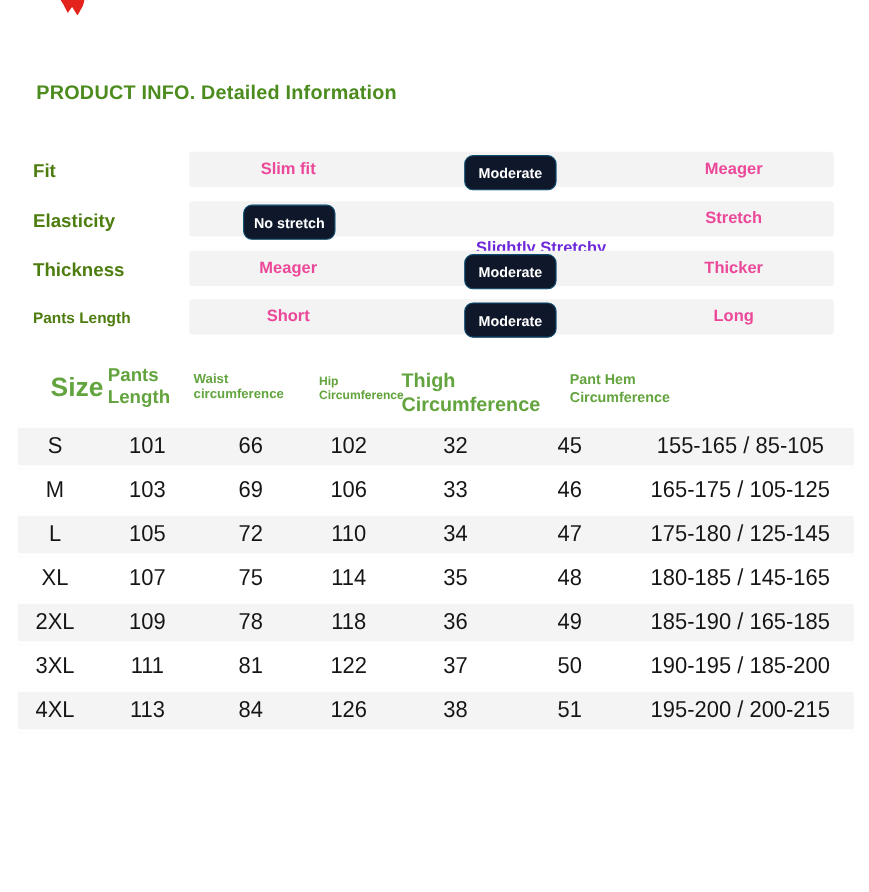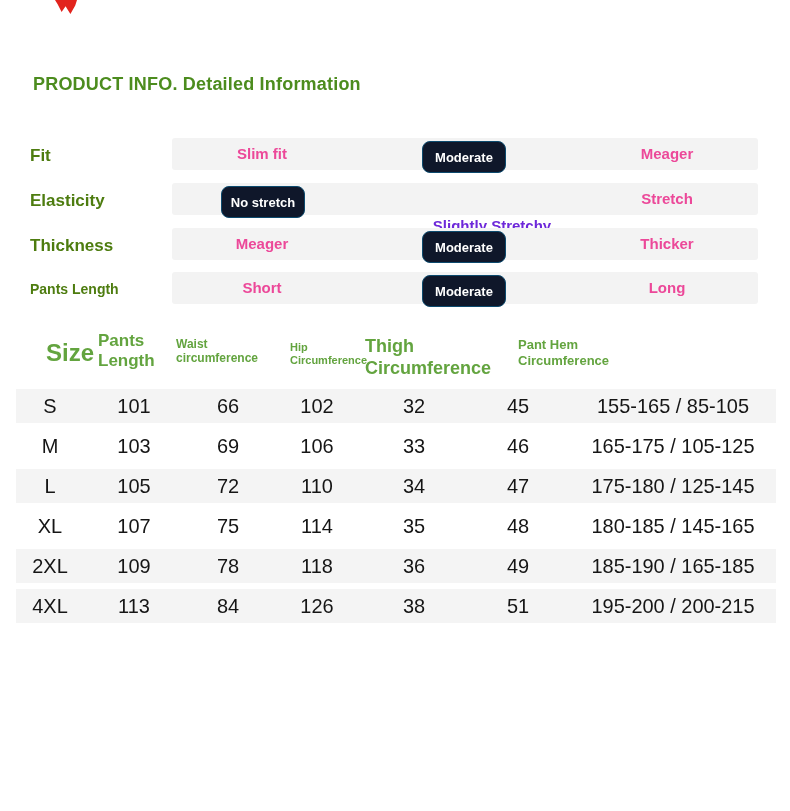--- a/index.html
+++ b/index.html
@@ -127,20 +127,29 @@
     <div class="trow stripe">
       <div class="tcell">2XL</div>
       <div class="tcell">109</div>
       <div class="tcell">78</div>
       <div class="tcell">118</div>
       <div class="tcell">36</div>
       <div class="tcell">49</div>
       <div class="tcell">185-190 / 165-185</div>
     </div>
 
+    <div class="trow">
+      <div class="tcell">3XL</div>
+      <div class="tcell">111</div>
+      <div class="tcell">81</div>
+      <div class="tcell">122</div>
+      <div class="tcell">37</div>
+      <div class="tcell">50</div>
+      <div class="tcell">190-195 / 185-200</div>
+    </div>
 
     <div class="trow stripe">
       <div class="tcell">4XL</div>
       <div class="tcell">113</div>
       <div class="tcell">84</div>
       <div class="tcell">126</div>
       <div class="tcell">38</div>
       <div class="tcell">51</div>
       <div class="tcell">195-200 / 200-215</div>
     </div>

